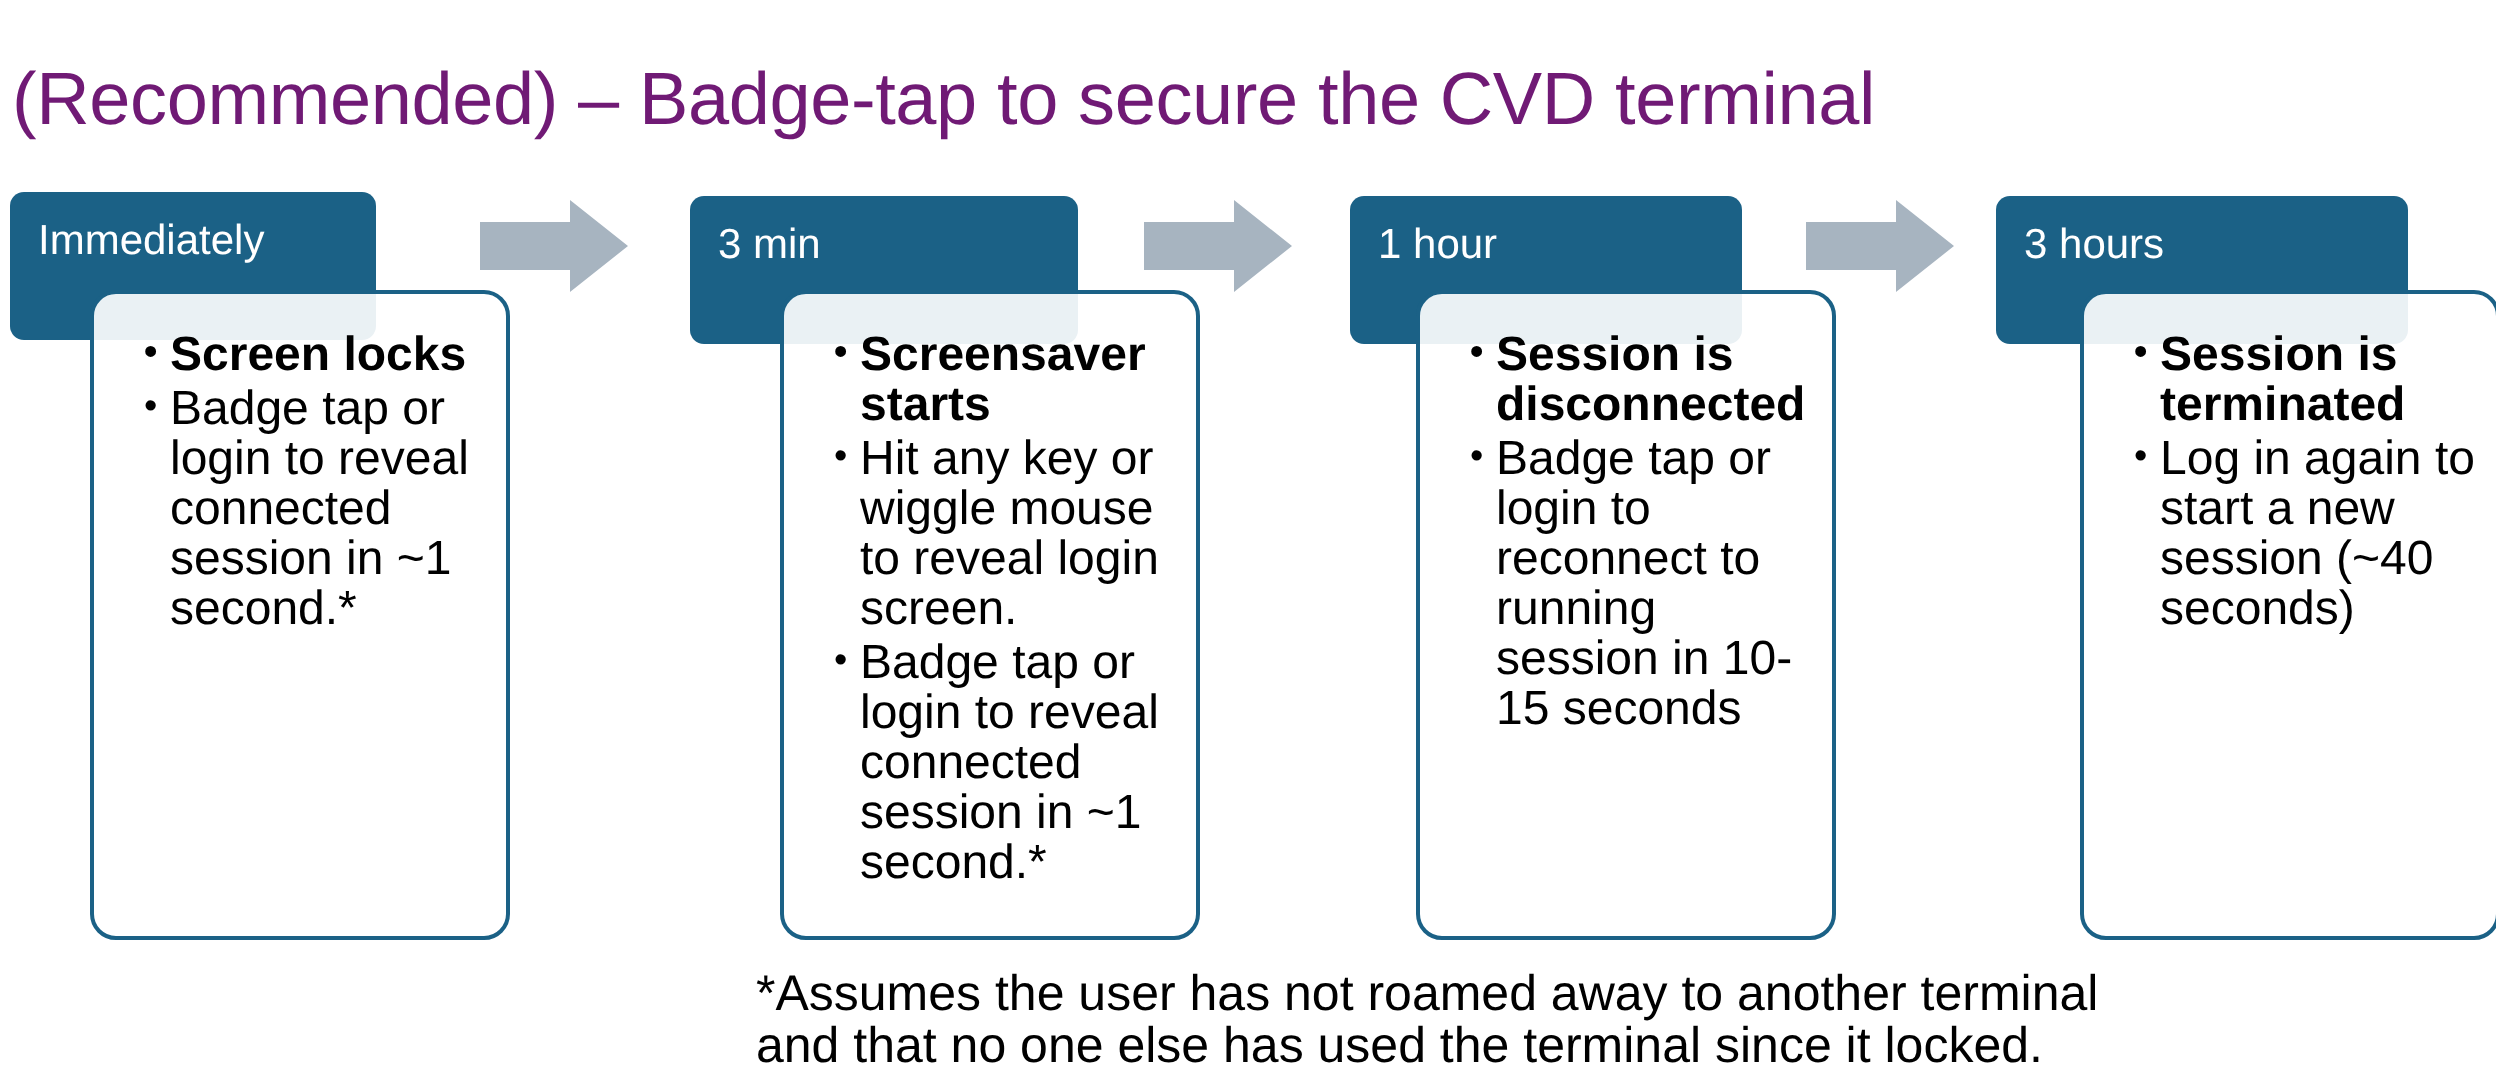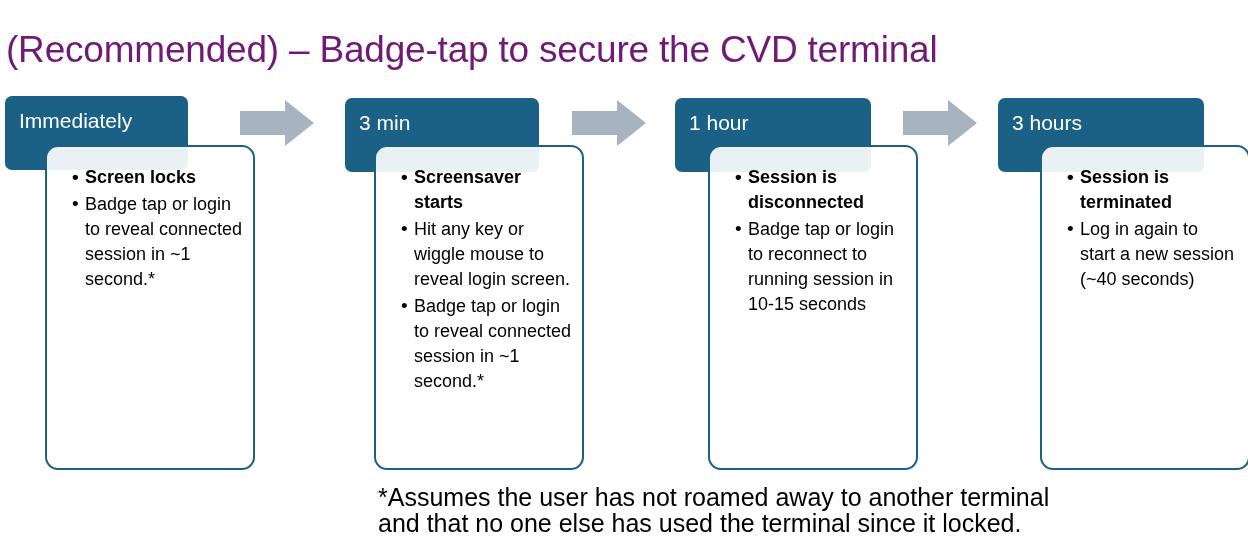--- a/index.html
+++ b/index.html
@@ -65,21 +65,21 @@
     position: absolute;
     box-sizing: border-box;
     background: rgba(255,255,255,0.91);
     border: 2px solid #1B6186;
     border-radius: 13px;
   }
   .stage-card-list {
     margin: 0;
     padding: 18px 10px 8px 26px;
     list-style: none;
-    font-size: 18px;
+    font-size: 24px;
     line-height: 25px;
   }
   .stage-card-list li {
     position: relative;
     margin: 0 0 2px 0;
     padding-left: 12px;
   }
   .stage-card-list li::before {
     content: "\2022";
     position: absolute;
@@ -135,21 +135,21 @@
   <div class="stage-arrow" style="left:240px; top:100px;">
     <svg viewBox="0 0 74 46" xmlns="http://www.w3.org/2000/svg" aria-hidden="true">
       <path d="M0 11 H45 V0 L74 23 L45 46 V35 H0 Z" fill="#A7B4C0"></path>
     </svg>
   </div>
 
   <div class="stage-header" style="left:345px; top:98px; width:194px;">
     <span class="stage-header-label">3 min</span>
   </div>
 
-  <div class="stage-card" style="left:374px; top:145px; width:210px; height:325px;">
+  <div class="stage-card" style="left:390px; top:145px; width:210px; height:325px;">
     <ul class="stage-card-list">
       <li class="bold">Screensaver starts</li>
       <li>Hit any key or wiggle mouse to reveal login screen.</li>
       <li>Badge tap or login to reveal connected session in ~1 second.*</li>
     </ul>
   </div>
 
   <div class="stage-arrow" style="left:572px; top:100px;">
     <svg viewBox="0 0 74 46" xmlns="http://www.w3.org/2000/svg" aria-hidden="true">
       <path d="M0 11 H45 V0 L74 23 L45 46 V35 H0 Z" fill="#A7B4C0"></path>

